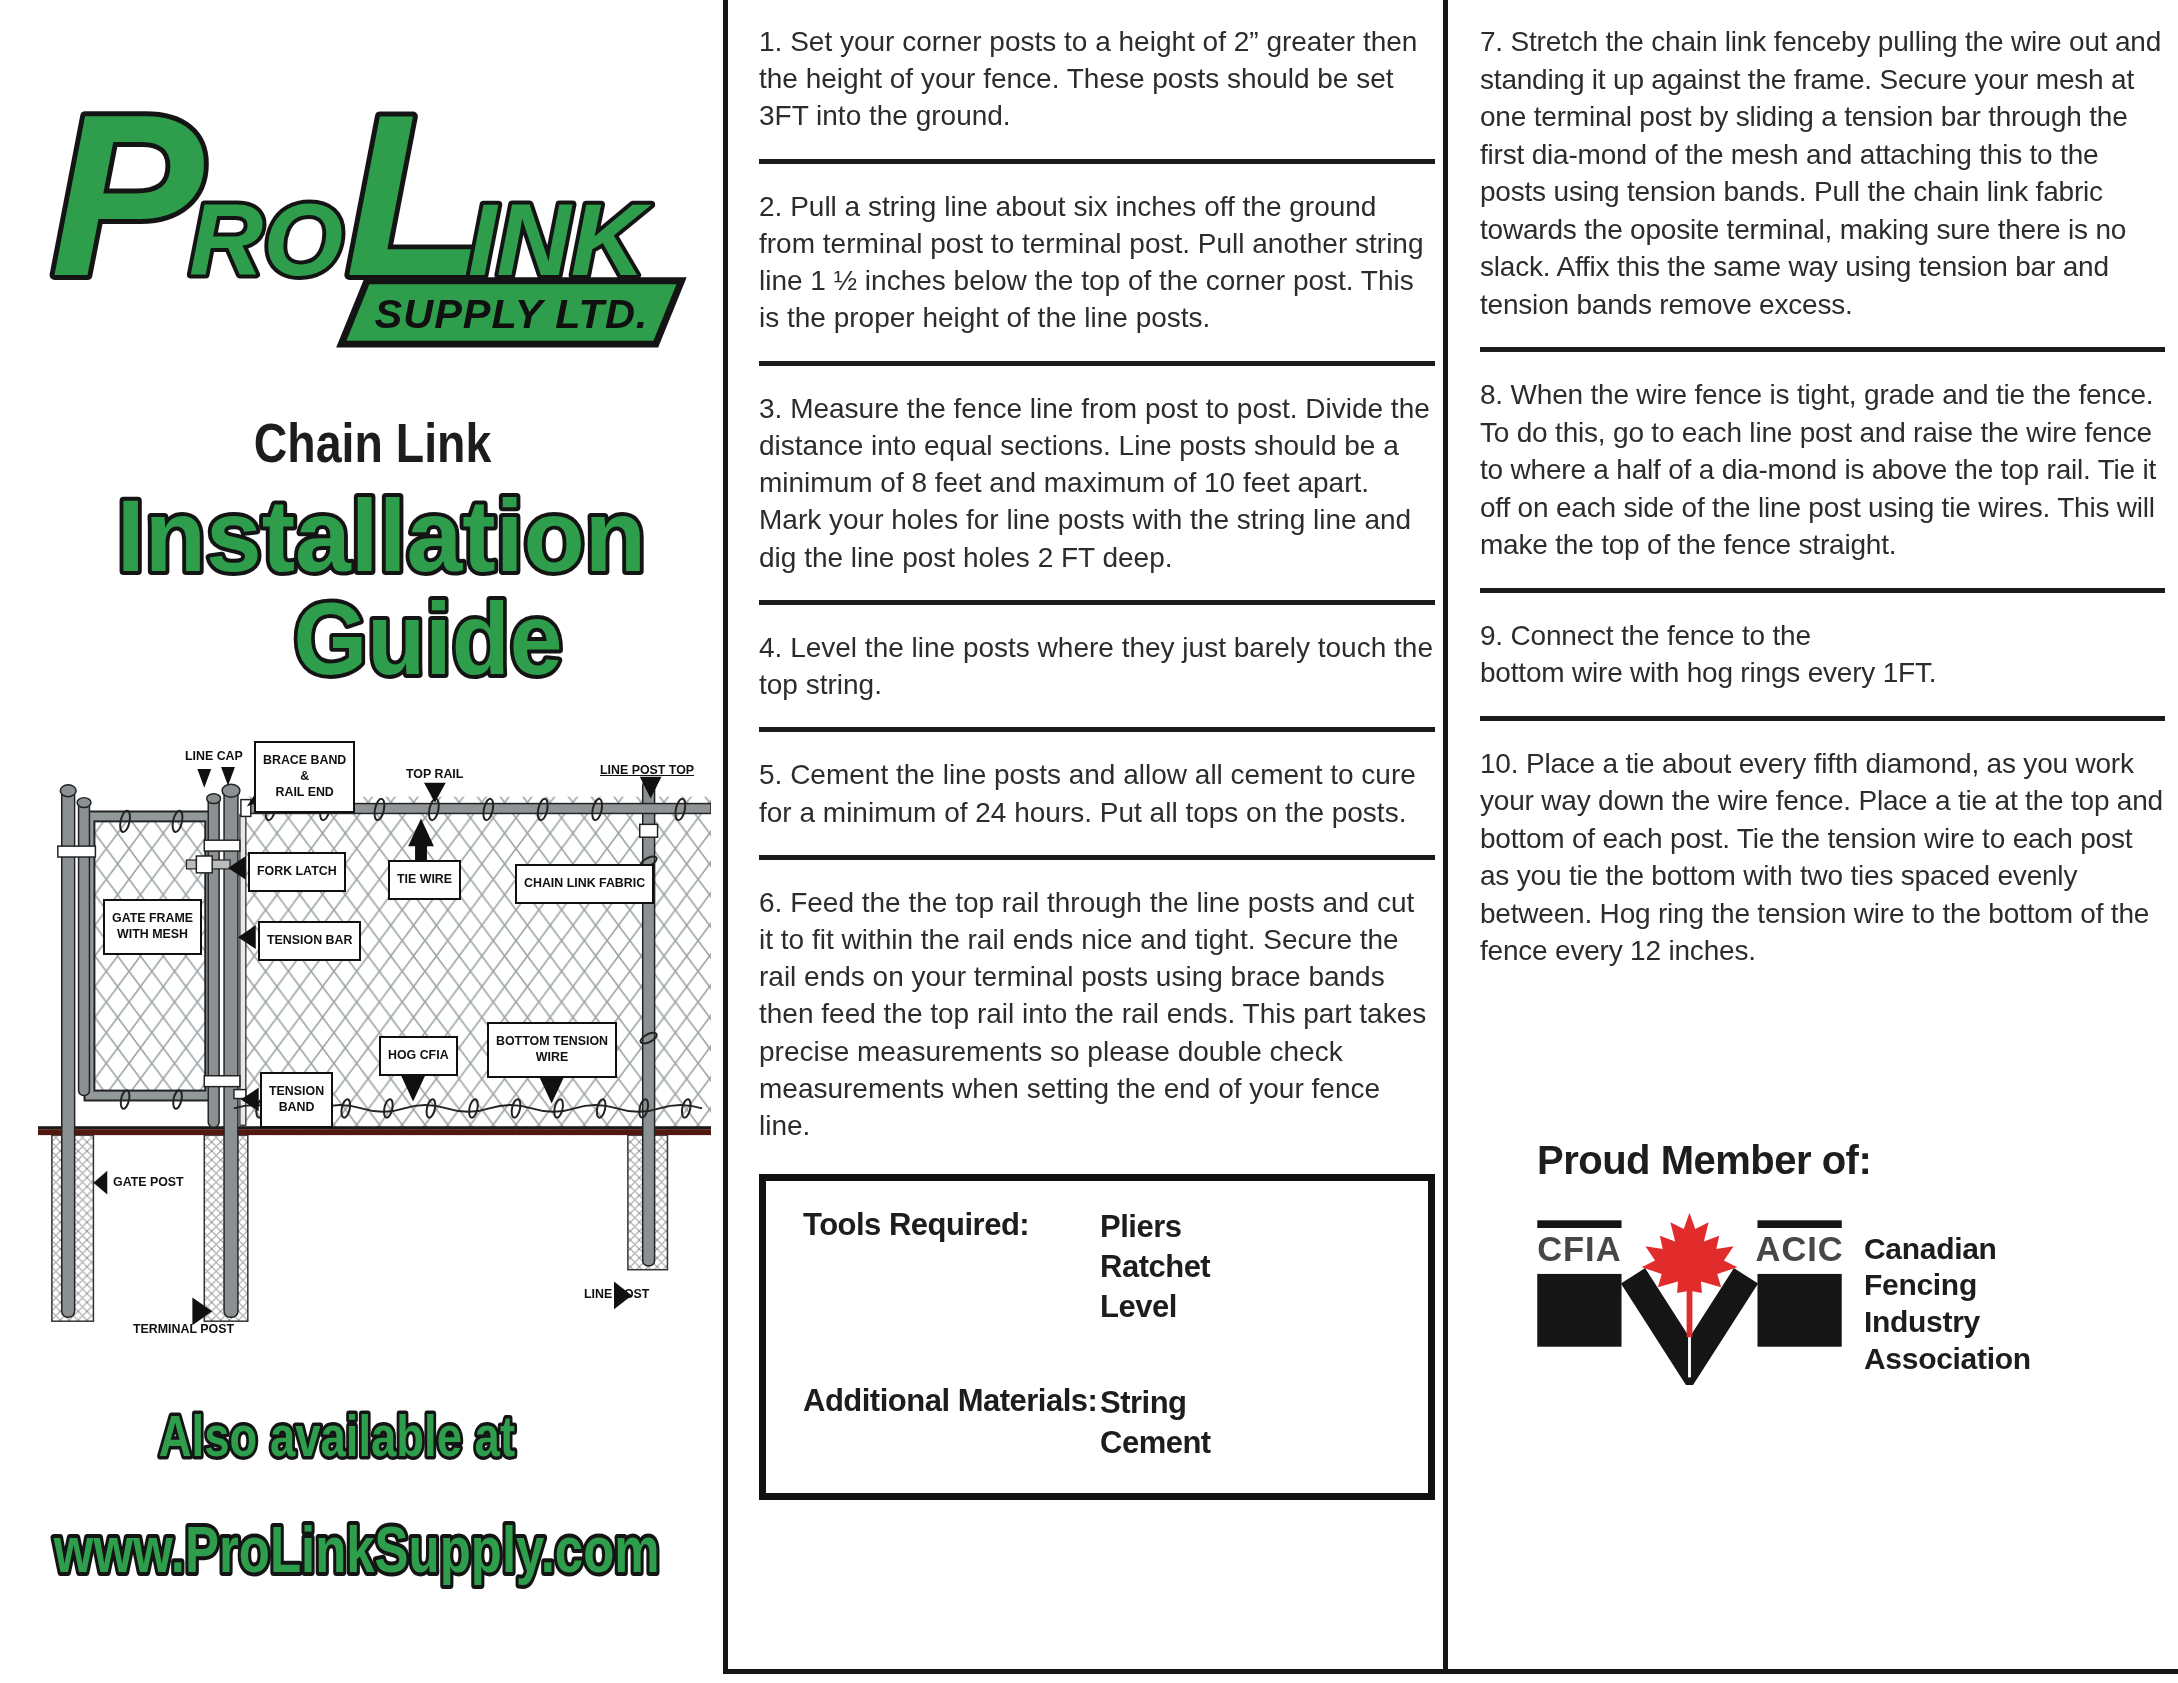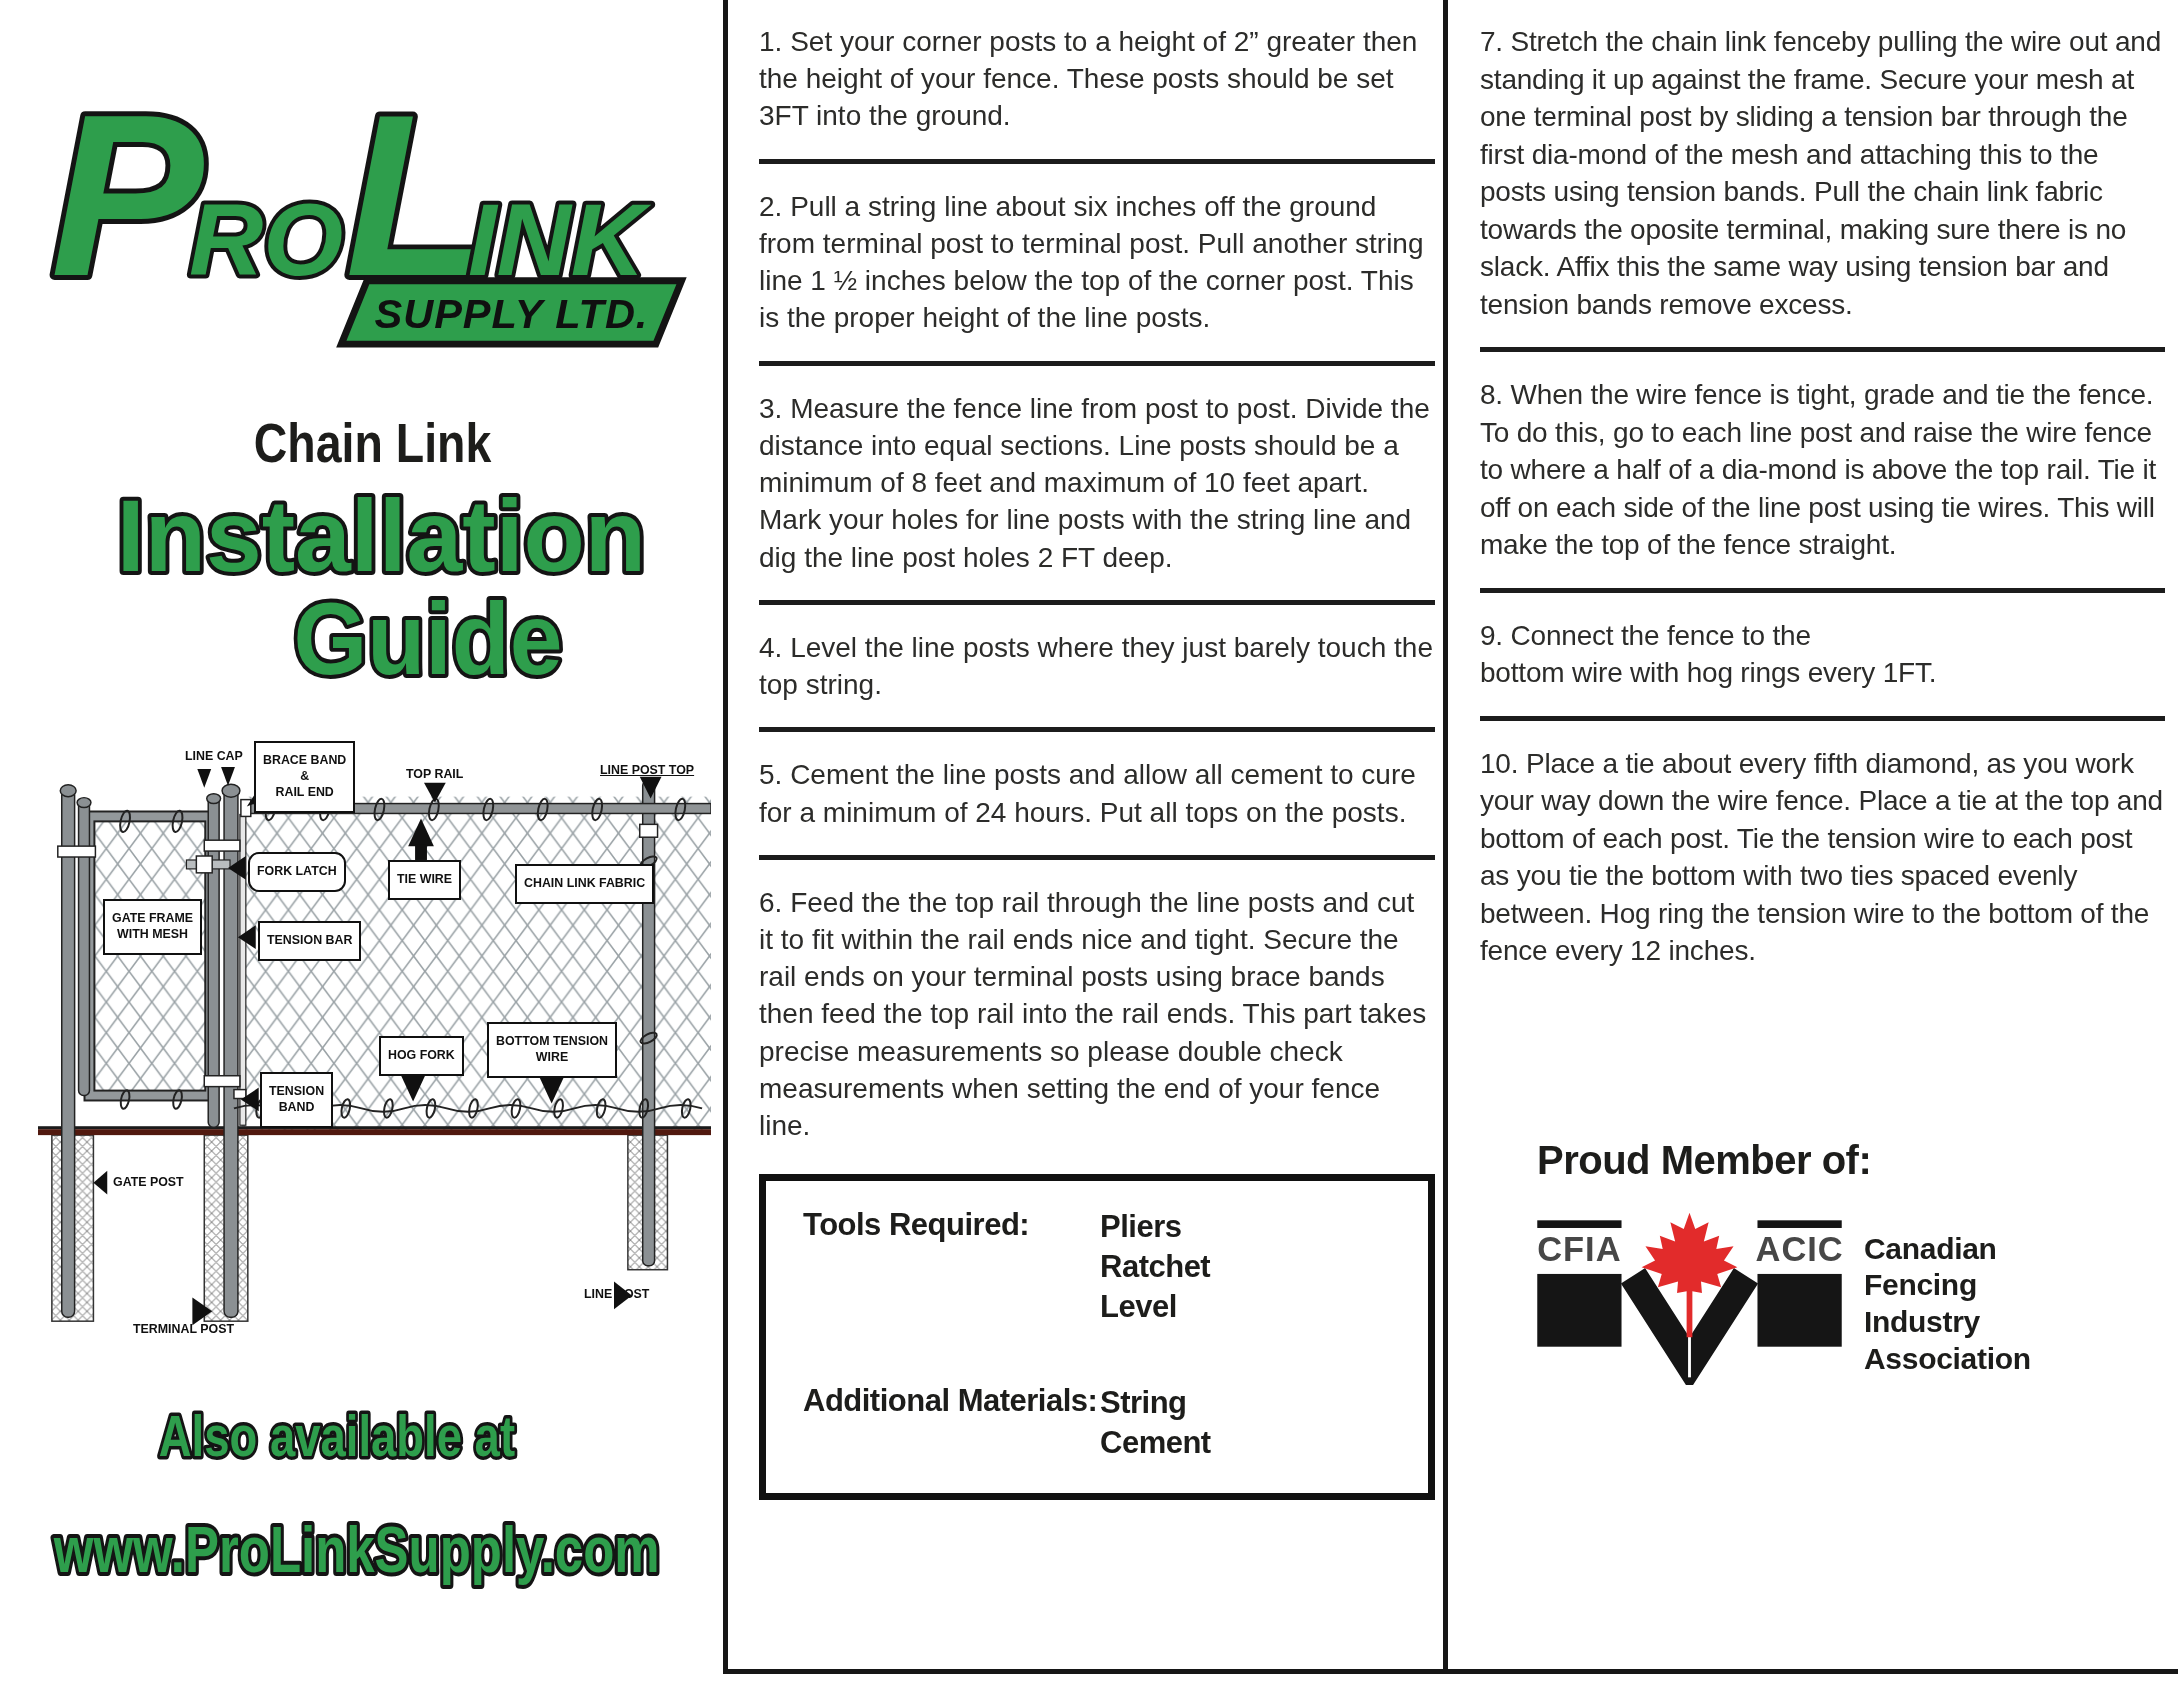--- a/index.html
+++ b/index.html
@@ -180,27 +180,27 @@
           <polygon points="600,560 582,546 582,574"></polygon>
         </g>
       </svg>
 
       <div class="dlabel" style="left:147px;top:8px;">LINE CAP</div>
       <div class="dbox" style="left:216px;top:0px;">BRACE BAND
 &amp;
 RAIL END</div>
       <div class="dlabel" style="left:368px;top:26px;">TOP RAIL</div>
       <div class="dlabel" style="left:562px;top:22px;text-decoration:underline;">LINE POST TOP</div>
-      <div class="dbox" style="left:210px;top:111px;border-radius:11px;">FORK LATCH</div>
+      <div class="dbox" style="left:210px;top:111px;">FORK LATCH</div>
       <div class="dbox" style="left:350px;top:119px;">TIE WIRE</div>
       <div class="dbox" style="left:477px;top:123px;">CHAIN LINK FABRIC</div>
       <div class="dbox" style="left:65px;top:158px;">GATE FRAME
 WITH MESH</div>
       <div class="dbox" style="left:220px;top:180px;">TENSION BAR</div>
-      <div class="dbox" style="left:341px;top:295px;">HOG FORK</div>
+      <div class="dbox" style="left:341px;top:295px;">HOG CFIA</div>
       <div class="dbox" style="left:449px;top:281px;">BOTTOM TENSION
 WIRE</div>
       <div class="dbox" style="left:222px;top:331px;">TENSION
 BAND</div>
       <div class="dlabel" style="left:75px;top:434px;">GATE POST</div>
       <div class="dlabel" style="left:51px;top:581px;margin-left:44px;">TERMINAL POST</div>
       <div class="dlabel" style="left:503px;top:546px;padding-left:43px;">LINE POST</div>
     </div>
 
     <svg class="footer-svg" width="673" height="233" viewBox="0 0 680 235">

